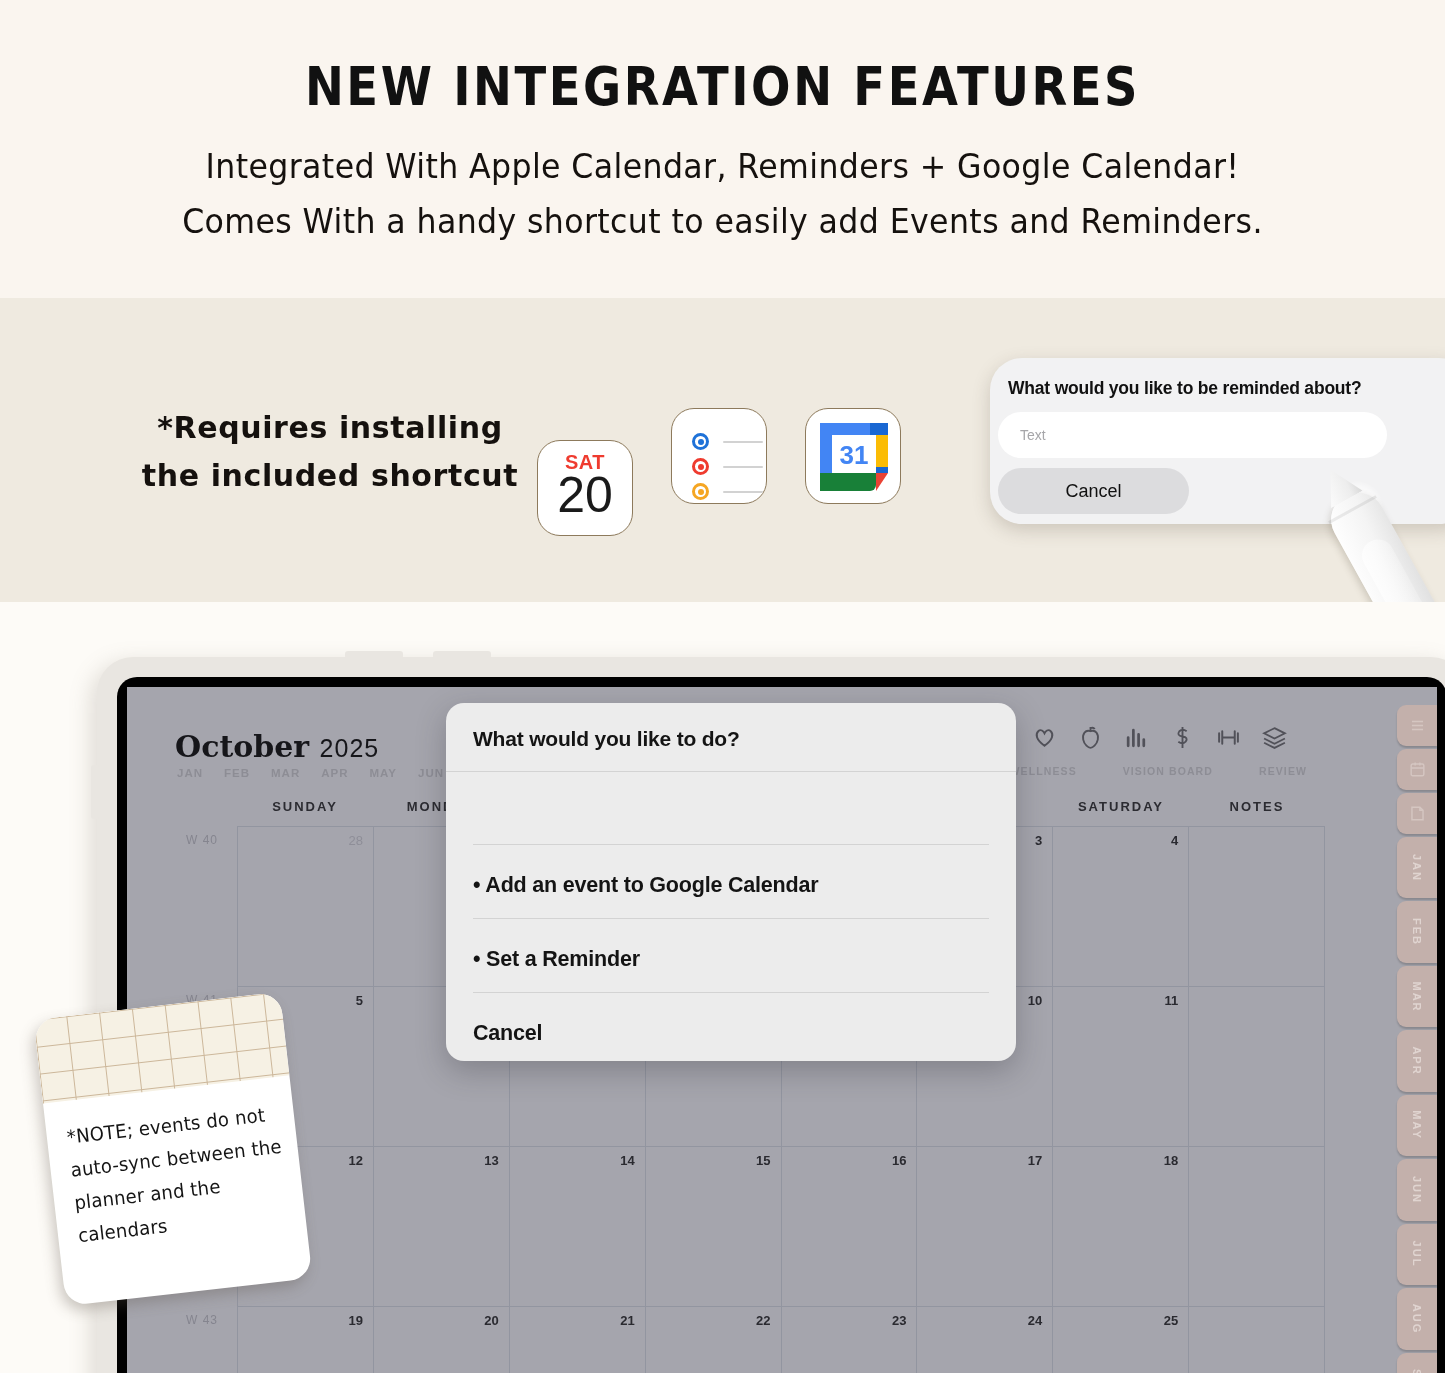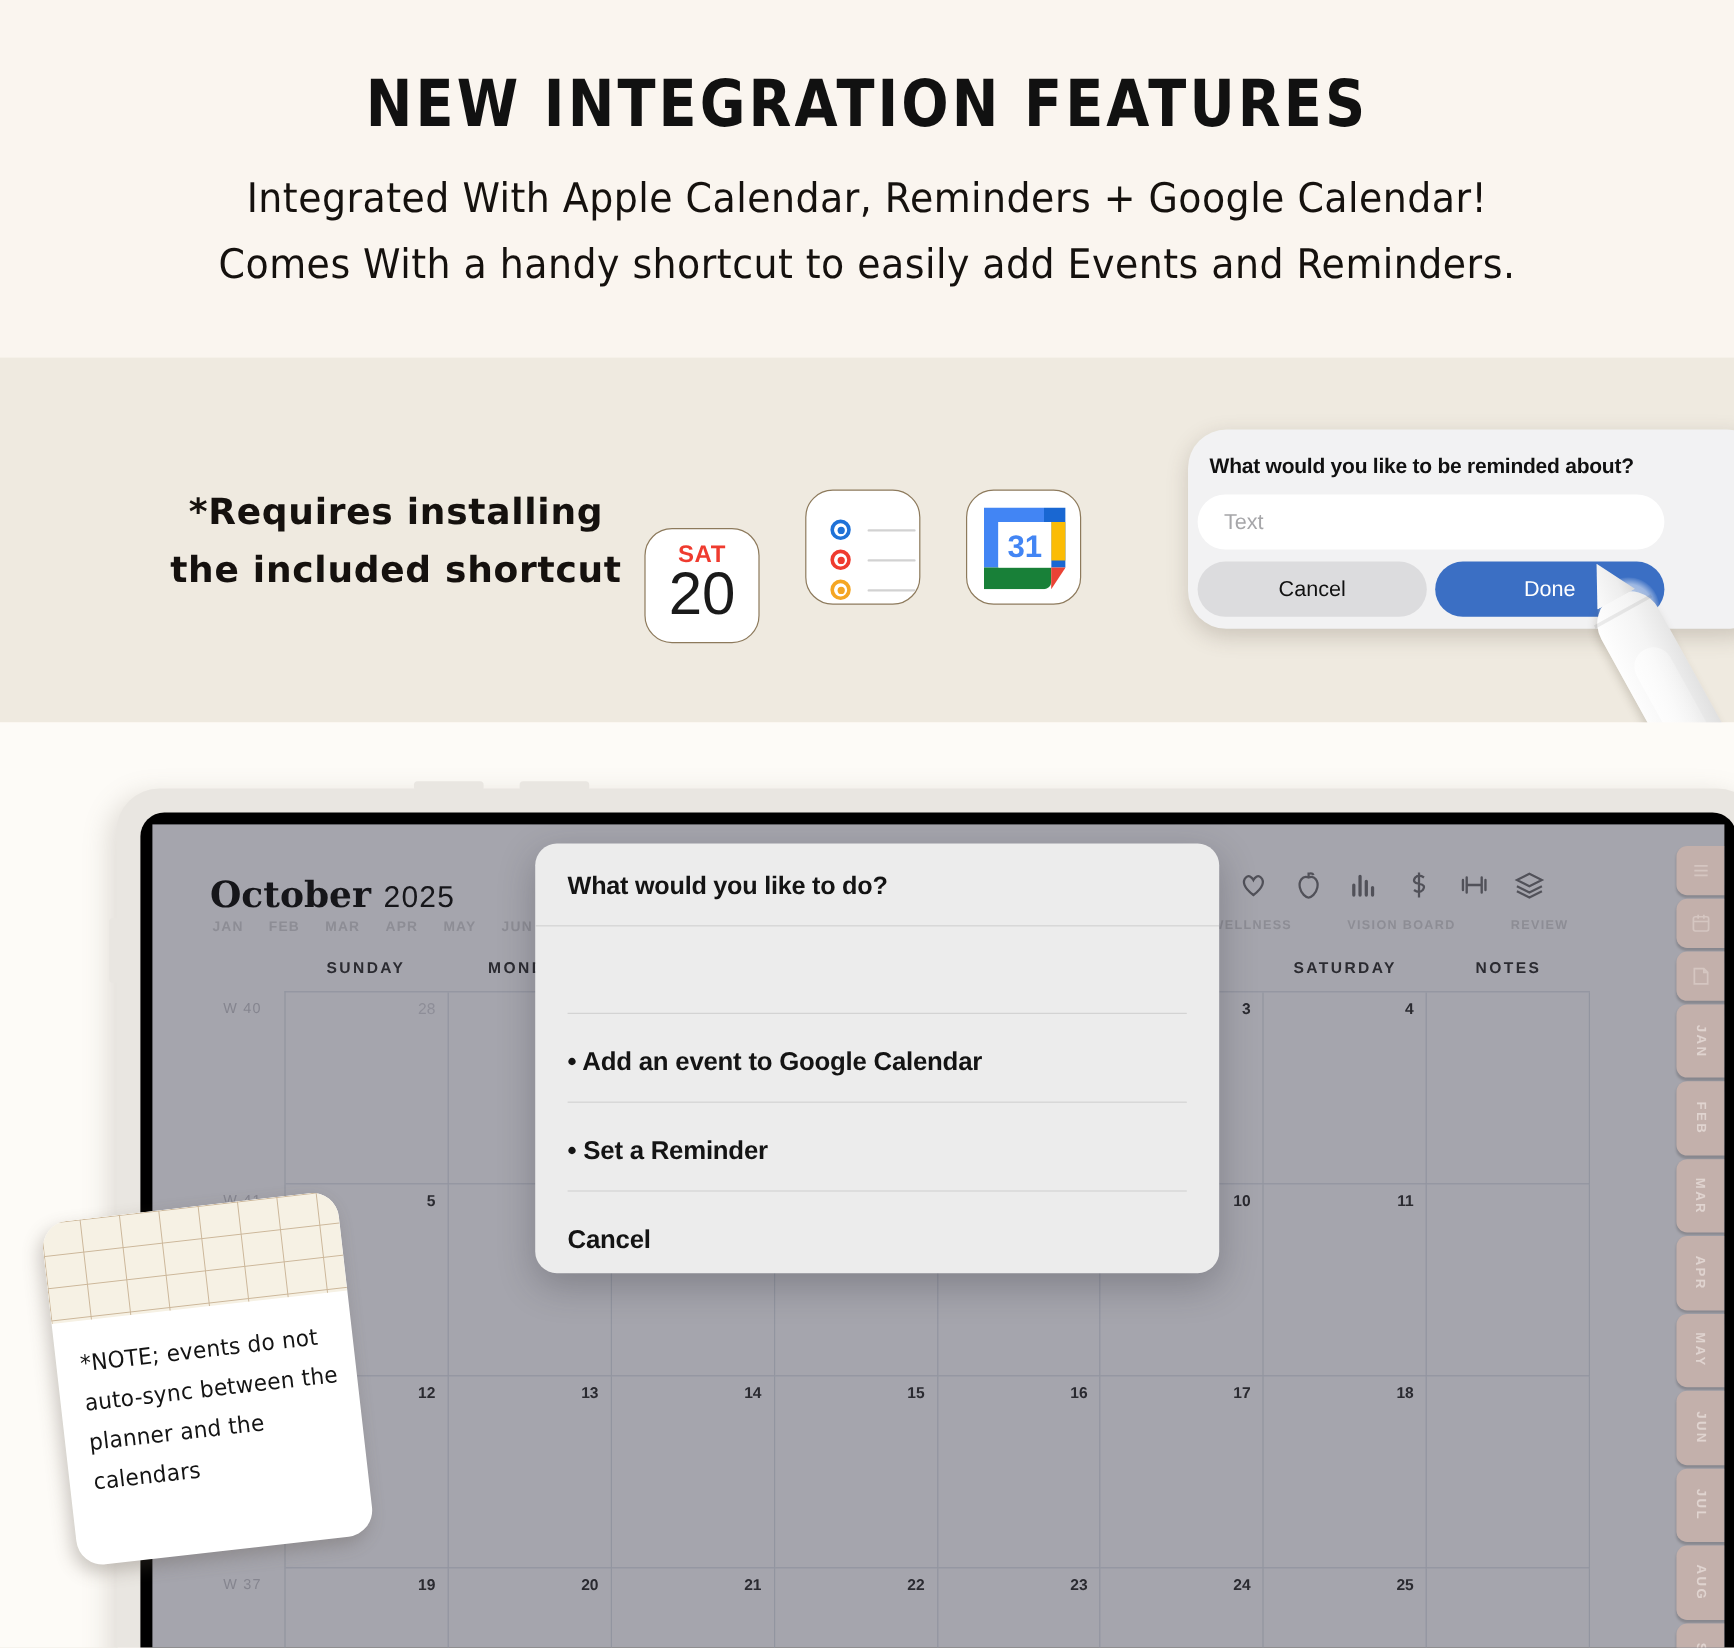--- a/index.html
+++ b/index.html
@@ -104,21 +104,21 @@
   }
   #reminder-question{
     position:absolute; left:18px; top:20px;
     font-size:17.5px; font-weight:700; color:#111;
     font-family:"Liberation Sans", sans-serif;
     letter-spacing:-0.2px;
   }
   #reminder-input{
     position:absolute; left:8px; top:54px; width:389px; height:46px;
     background:#fff; border-radius:23px; border:none;
-    font-size:18px; color:#4c1d95; padding-left:22px;
+    font-size:14px; color:#4c1d95; padding-left:22px;
     font-family:"Liberation Sans", sans-serif;
   }
   #reminder-input::placeholder{ color:#a6a6a9; }
   .rbtn{
     position:absolute; top:110px; height:46px; border-radius:23px;
     border:none; font-size:18px;
     font-family:"Liberation Sans", sans-serif;
     display:flex; align-items:center; justify-content:center;
   }
   #reminder-cancel{ left:8px; width:191px; background:#dcdcde; color:#111; }
@@ -366,21 +366,20 @@
     <path d="M56 50 H68 L56 68 Z" fill="#ea4335"></path>
     <rect x="12" y="12" width="44" height="38" fill="#ffffff"></rect>
     <text x="34" y="41" font-family="Liberation Sans, sans-serif" font-size="26" font-weight="bold" fill="#4285f4" text-anchor="middle">31</text>
   </svg>
 </div>
 
 <div id="reminder-dialog">
   <div id="reminder-question">What would you like to be reminded about?</div>
   <input id="reminder-input" placeholder="Text" style="">
   <div class="rbtn" id="reminder-cancel">Cancel</div>
-  <div class="rbtn" id="reminder-done">Done</div>
 </div>
 <div id="done-tap-highlight"></div>
 
 <div id="apple-pencil">
   <div class="tip"></div>
   <div class="band"></div>
   <div class="flat"></div>
 </div>
 
 <div id="band-bottom"></div>
@@ -528,21 +527,21 @@
             </div>
             <div class="gcell">
               <div class="dnum">17</div>
             </div>
             <div class="gcell">
               <div class="dnum">18</div>
             </div>
             <div class="gcell"></div>
           </div>
           <div class="grow">
-            <div class="wlabel">W 37</div>
+            <div class="wlabel">W 43</div>
             <div class="gcell">
               <div class="dnum">19</div>
             </div>
             <div class="gcell">
               <div class="dnum">20</div>
             </div>
             <div class="gcell">
               <div class="dnum">21</div>
             </div>
             <div class="gcell">

